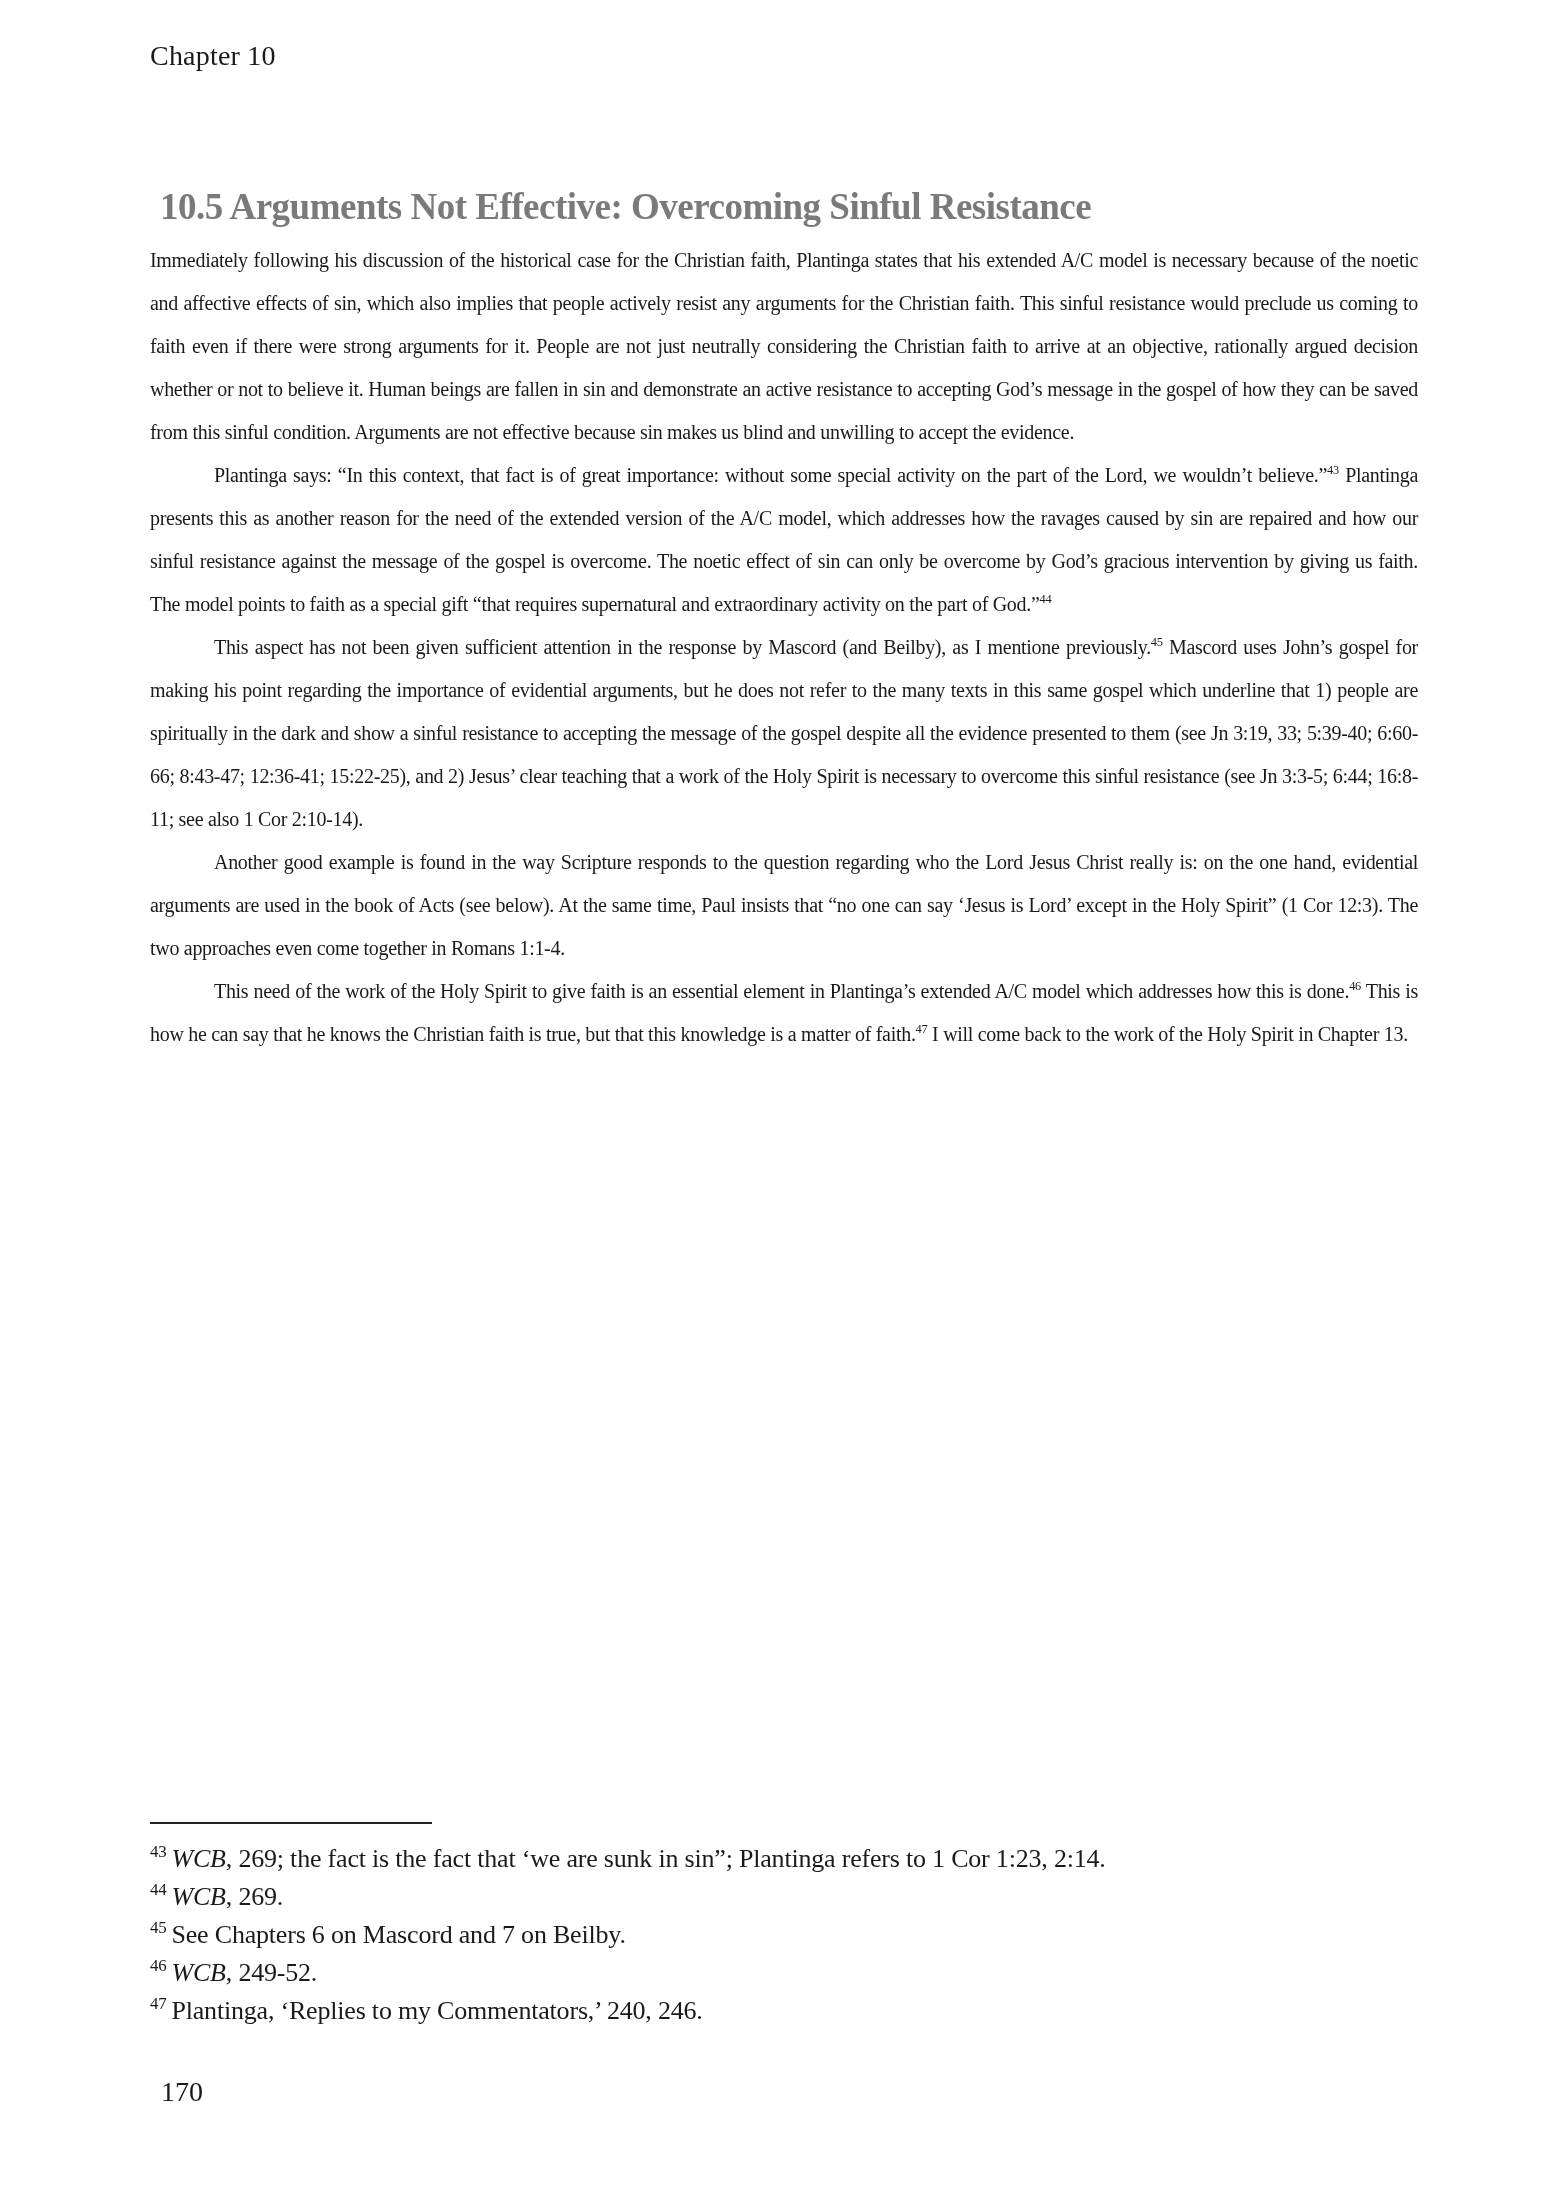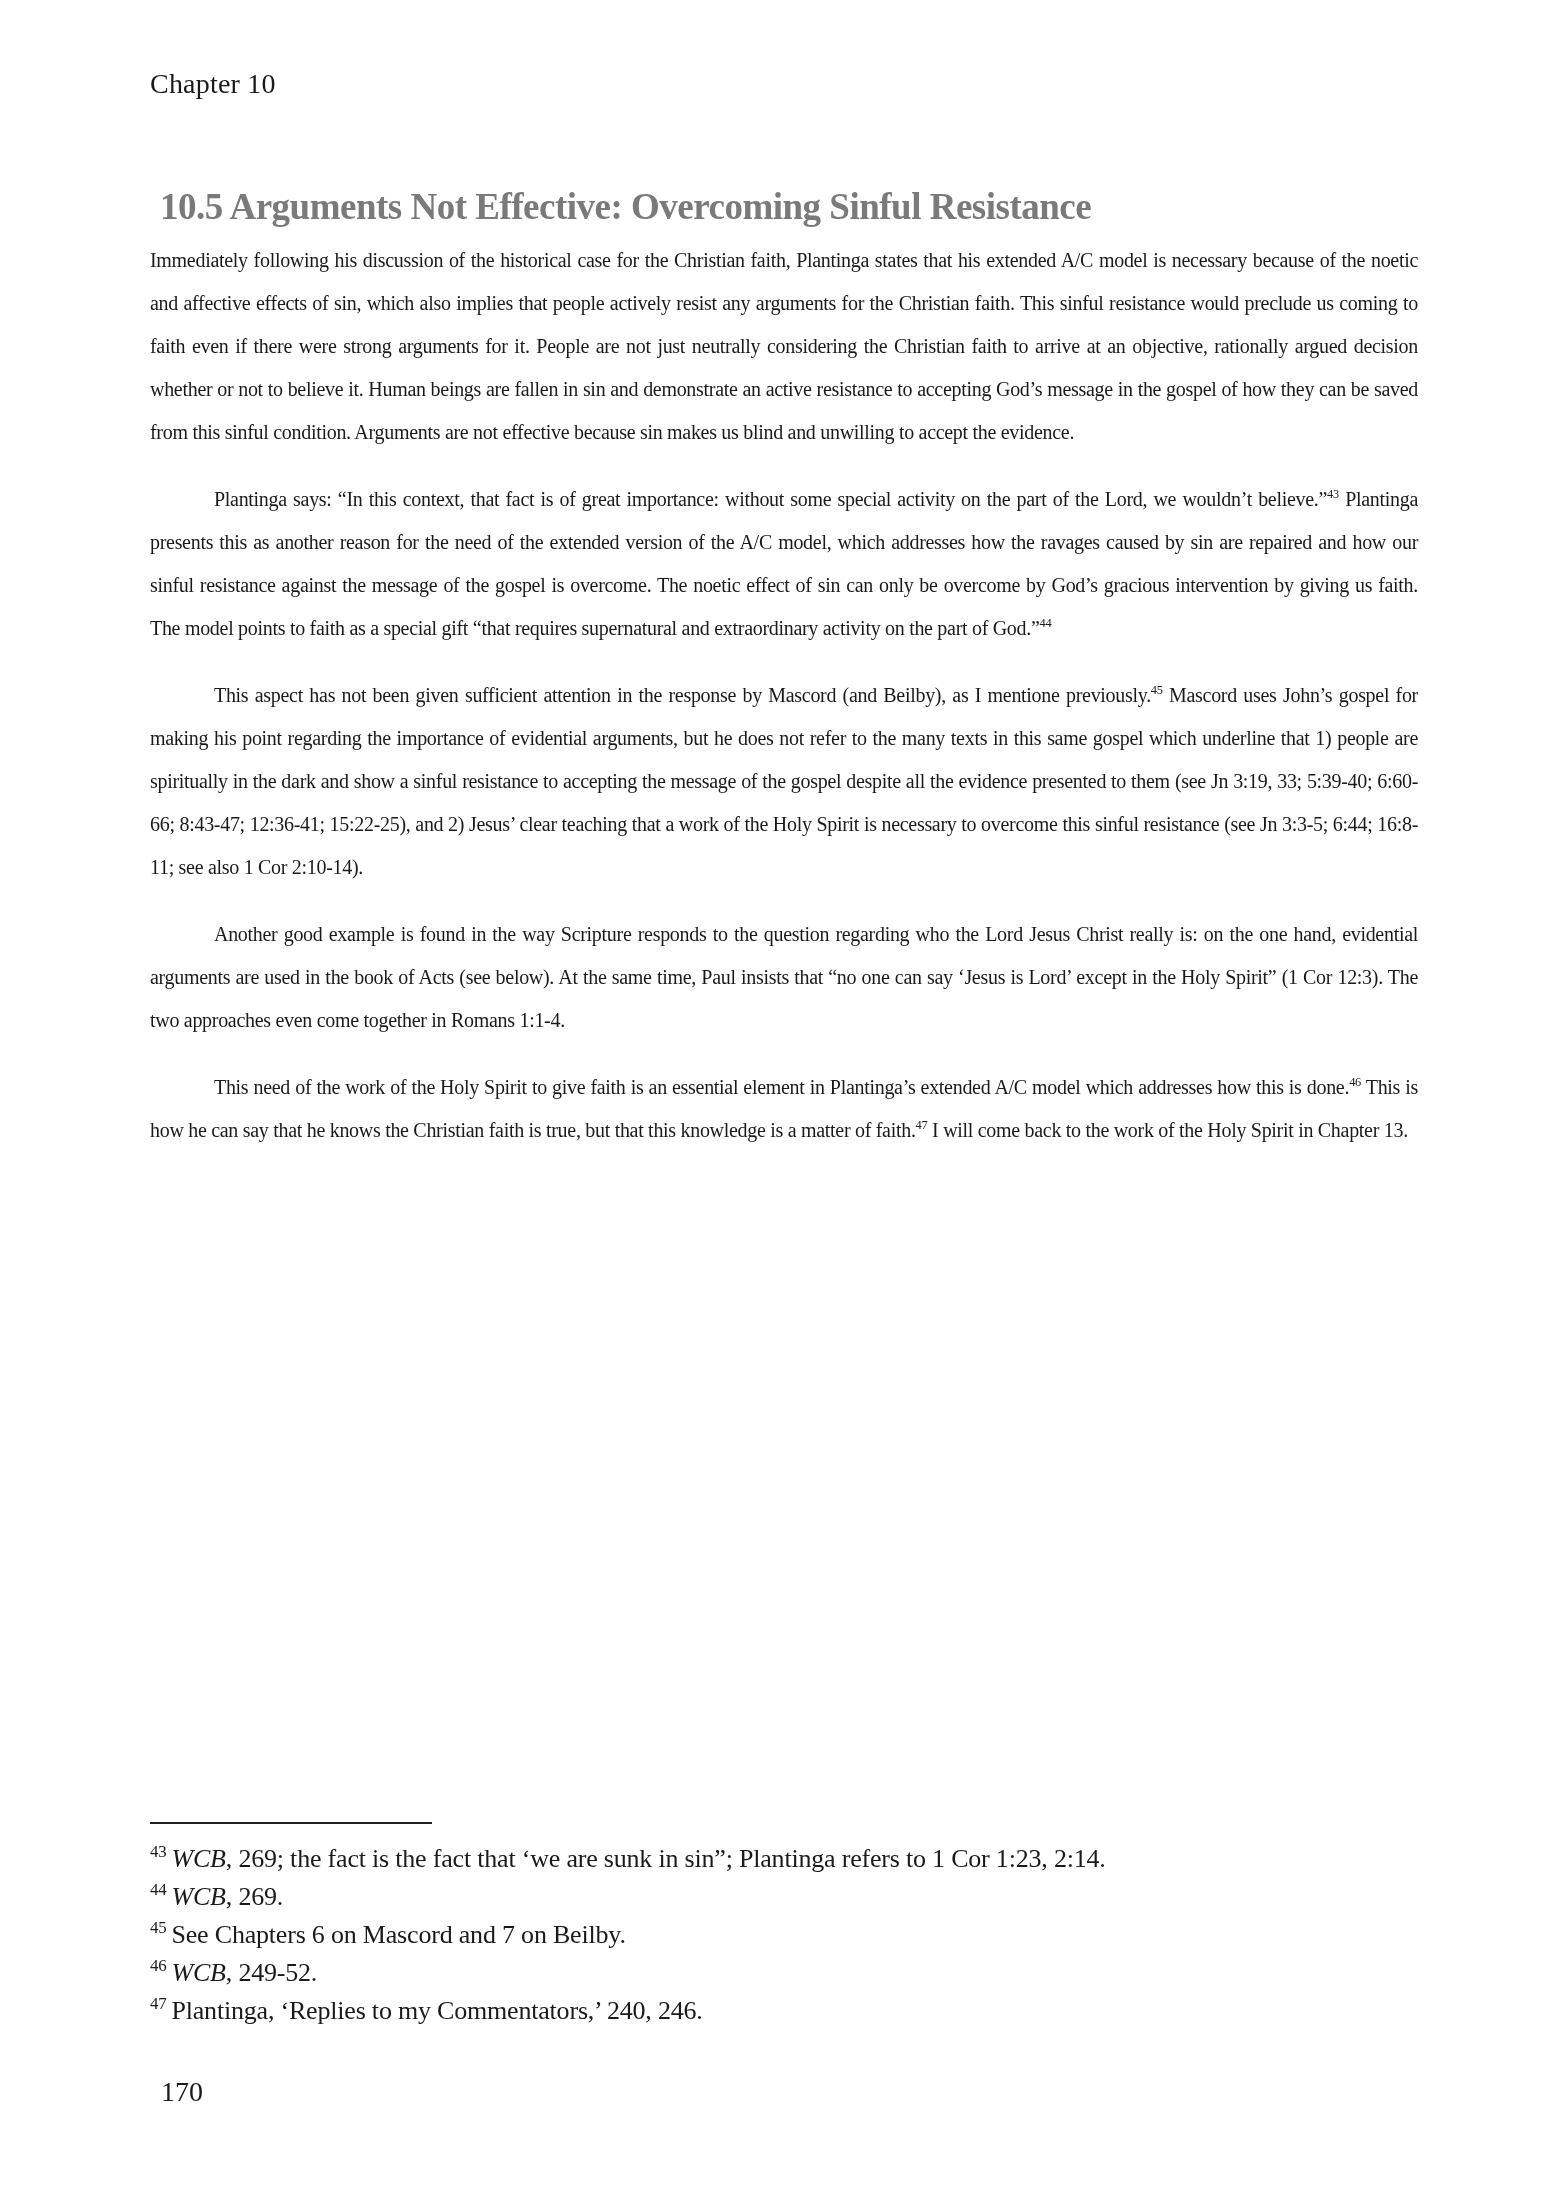--- a/index.html
+++ b/index.html
@@ -9,21 +9,21 @@
     width: 1555px;
     height: 2196px;
     background: #ffffff;
     font-family: "Liberation Serif", serif;
     color: #1a1a1a;
     overflow: hidden;
   }
   .running-header {
     position: absolute;
     left: 150px;
-    top: 68px;
+    top: 40px;
     font-size: 28px;
     letter-spacing: 0.2px;
   }
   .content {
     position: absolute;
     left: 150px;
     top: 176px;
     width: 1268px;
   }
   .section-heading {
@@ -34,21 +34,21 @@
     color: #7a7a7a;
     letter-spacing: -0.5px;
   }
   .para {
     margin: 0;
     font-size: 20px;
     line-height: 43px;
     text-align: justify;
     letter-spacing: -0.3px;
   }
-  .para.indent { text-indent: 64px; margin-top: 24px; }
+  .para.indent { text-indent: 64px; }
   sup.fnref {
     font-size: 0.62em;
     line-height: 0;
     vertical-align: super;
   }
   .footnotes {
     position: absolute;
     left: 150px;
     top: 1822px;
     width: 1268px;

